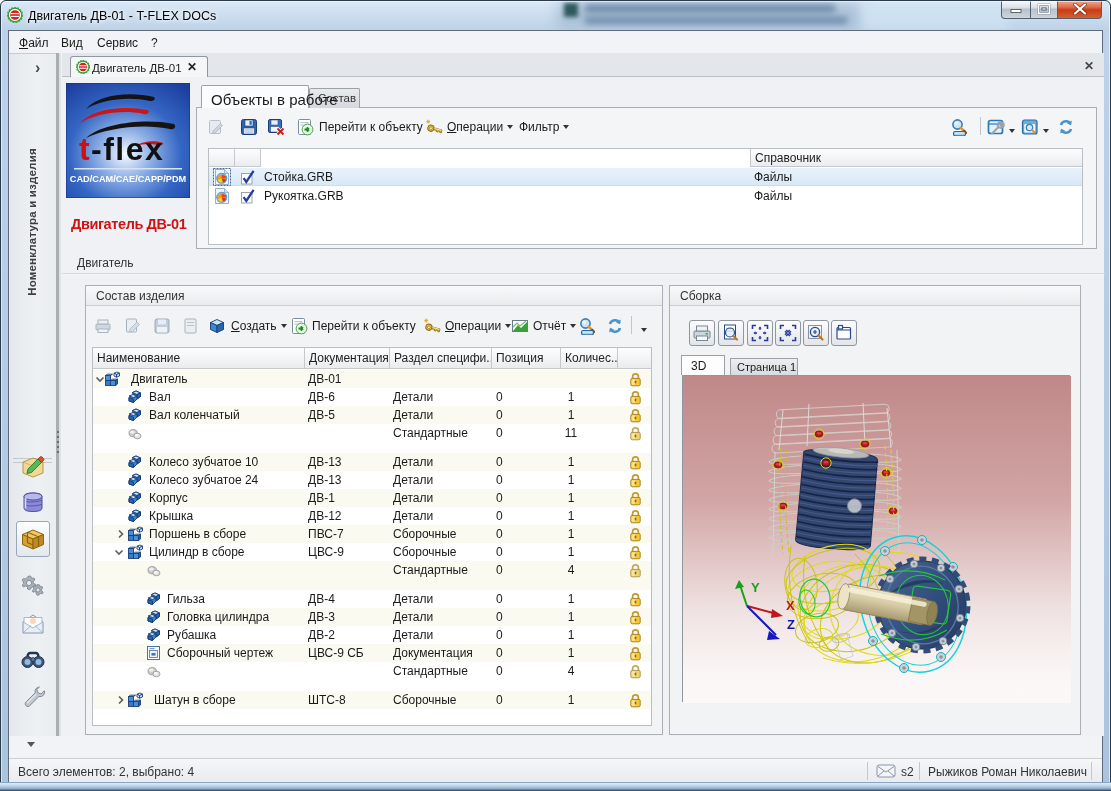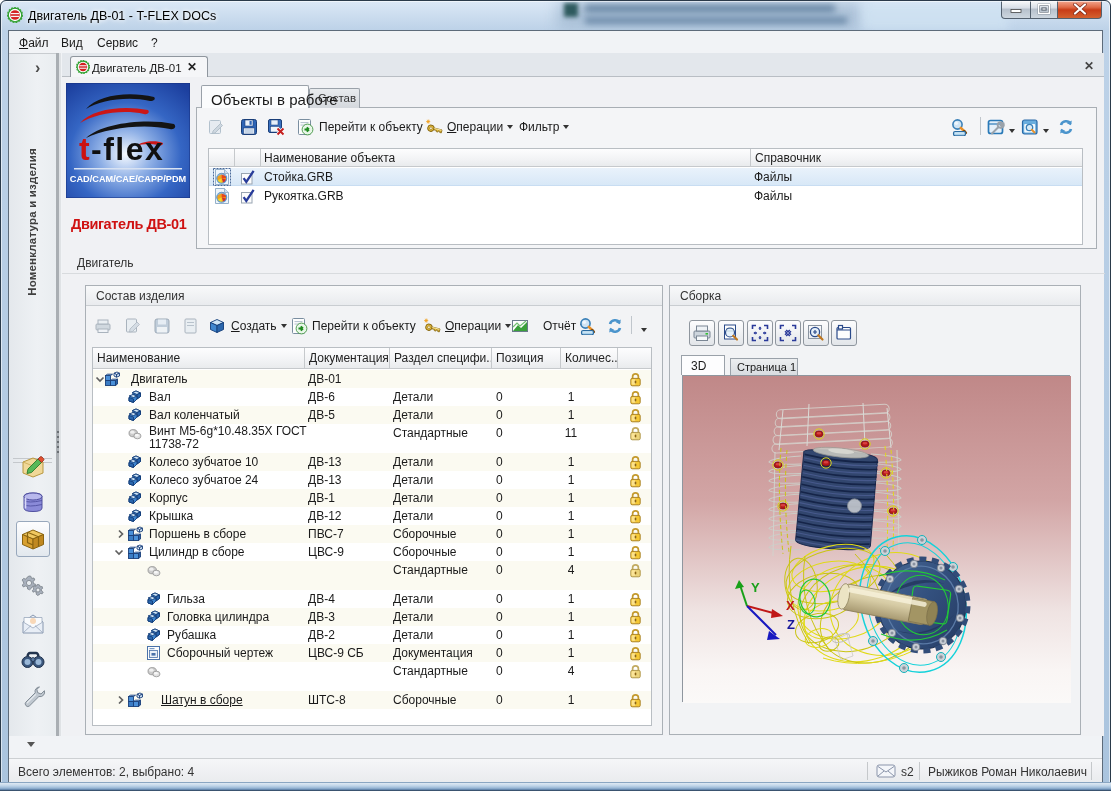--- a/index.html
+++ b/index.html
@@ -319,23 +319,20 @@
             <svg class="ticon" style="left:856px" width="18" height="18" viewBox="0 0 18 18">
 <path d="M4 7 A5.2 5.2 0 0 1 13.6 6" fill="none" stroke="#4a94cc" stroke-width="2.6"></path>
 <path d="M14 11 A5.2 5.2 0 0 1 4.4 12" fill="none" stroke="#4a94cc" stroke-width="2.6"></path>
 <path d="M14.8 2.5 L14 7.2 L9.8 5.2 Z" fill="#4a94cc"></path>
 <path d="M3.2 15.5 L4 10.8 L8.2 12.8 Z" fill="#4a94cc"></path>
 </svg>
           </div>
       <div class="abs" id="tp-table">
         <div class="thead" style="left:0;width:25px;"></div>
         <div class="thead" style="left:25px;width:26px;"></div>
-        <div class="thead" style="left:51px;width:490px;">
-              <span style="left:4px;">Наименование объекта</span>
-            </div>
         <div class="thead" style="left:541px;width:332px;">
               <span style="left:5px;">Справочник</span>
             </div>
         <div class="tcol" style="left:25px;"></div>
         <div class="tcol" style="left:51px;"></div>
         <div class="tcol" style="left:541px;"></div>
         <div class="abs" id="tprow1" style="left:0;top:19px;width:873px;height:18px;background:linear-gradient(180deg,#e9f2fb,#d8e8f7);border-bottom:1px solid #c8ddf2;">
               <svg style="position:absolute;left:4px;top:0px" width="18" height="18" viewBox="0 0 18 18">
                 <rect x="0.5" y="0.5" width="17" height="17" fill="#eef5fc" stroke="#4a6a9a" stroke-dasharray="2 1"></rect>
 <path d="M2.5 1.5 H11.5 L15.5 5.5 V16.5 H2.5 Z" fill="#eef5fb" stroke="#8aa8c4" stroke-width="0.9"></path>
@@ -425,21 +422,21 @@
 <path d="M9 10 L17 10 L17 13 L15.4 13 L15.4 11.8 L13.6 11.8 L13.6 13 L11.8 13 L11.8 11.8 L9 11.8 Z" fill="#e8c040" stroke="#8a6a14" stroke-width="0.8"></path>
 <path d="M9.2 10.4 L16.6 10.4" stroke="#fff0b0" stroke-width="0.8"></path>
 </g>
               </svg>
               <span class="tbtxt" style="left:355px;"><u>О</u>перации<span class="drop"></span></span>
               <svg class="ticon" style="left:421px" width="18" height="18" viewBox="0 0 18 18">
 <rect x="1.5" y="3.5" width="15" height="11" fill="#fdfdfd" stroke="#6a7a8a"></rect>
 <path d="M2 14 L7 8 L10 11 L16 5 L16 14 Z" fill="#3aa03a"></path>
 <path d="M2 10 L6 6 L9 9 L15 4" stroke="#70c070" stroke-width="1.2" fill="none"></path>
 </svg>
-              <span class="tbtxt" style="left:443px;margin-left:10px;">Отчёт<span class="drop"></span></span>
+              <span class="tbtxt" style="left:443px;">Отчёт<span class="drop"></span></span>
               <svg class="ticon" style="left:488px" width="19" height="18" viewBox="0 0 19 18">
 <circle cx="7.5" cy="6.5" r="4.6" fill="#cfe4f4" stroke="#3a80b8" stroke-width="1.6"></circle>
 <circle cx="6.3" cy="5.2" r="1.8" fill="#eef6fc"></circle>
 <path d="M10.8 9.8 L15 14" stroke="#e8902a" stroke-width="2.6" stroke-linecap="round"></path>
 <path d="M14.2 13.2 L15.8 14.8" stroke="#7a4a10" stroke-width="2.6" stroke-linecap="round"></path>
 <rect x="3.5" y="13.5" width="12" height="4.2" rx="1.6" fill="#a8d0ea" stroke="#2a6aa0" stroke-width="1.1"></rect>
 <rect x="5" y="14.6" width="9" height="1" fill="#e0f0fa"></rect>
 </svg>
               <svg class="ticon" style="left:516px" width="18" height="18" viewBox="0 0 18 18">
 <path d="M4 7 A5.2 5.2 0 0 1 13.6 6" fill="none" stroke="#4a94cc" stroke-width="2.6"></path>
@@ -544,21 +541,20 @@
                   <rect x="5.7" y="8.6" width="1.6" height="3" rx="0.8" fill="#8a6414"></rect>
                 </svg>
               </div>
         <div class="trow dbl" style="top:76px;">
                 <svg class="tic" style="left:34px" width="16" height="16" viewBox="0 0 16 16">
                   <ellipse cx="6.2" cy="8.2" rx="4.2" ry="3.6" fill="#cbcbcb" stroke="#8f8f8f" stroke-width="0.8"></ellipse>
                   <ellipse cx="5.4" cy="7.2" rx="2.2" ry="1.6" fill="#efefef"></ellipse>
                   <ellipse cx="10.4" cy="11" rx="3.6" ry="2.8" fill="#e2e2e2" stroke="#949494" stroke-width="0.8"></ellipse>
                   <ellipse cx="9.8" cy="10.2" rx="1.8" ry="1.2" fill="#f8f8f8"></ellipse>
                 </svg>
-                <div class="nm" style="left:56px;">Винт М5-6g*10.48.35Х ГОСТ 11738-72</div>
                 <div class="c3">Стандартные</div>
                 <div class="c4">0</div>
                 <div class="c5">11</div>
                 <svg class="lk" width="13" height="15" viewBox="0 0 13 15">
                   <path d="M3.6 7 V4.8 a2.9 2.9 0 0 1 5.8 0 V7" fill="none" stroke="#c2ab62" stroke-width="1.7"></path>
                   <rect x="1.8" y="6.4" width="9.4" height="7.4" rx="1.4" fill="#ecd37a" stroke="#a98f3e" stroke-width="0.9"></rect>
                   <rect x="2.6" y="7.2" width="4" height="5.6" rx="1.4" fill="#ffe9a0" opacity="0.8"></rect>
                   <rect x="5.7" y="8.6" width="1.6" height="3" rx="0.8" fill="#8a6414"></rect>
                 </svg>
               </div>
@@ -844,21 +840,21 @@
                     <path d="M10 2.2 L12.5 3.5 L12.5 6.2 L10 5 Z" fill="#dce9f6"></path>
                     <path d="M12.5 3.5 L15.5 2.2 L15.5 5 L12.5 6.2 Z" fill="#c8dcf0"></path>
                     <rect x="1.5" y="4.5" width="5" height="5" fill="#4a90d9"></rect>
                     <rect x="1.5" y="9.5" width="5" height="5" fill="#3a7cc4"></rect>
                     <rect x="6.5" y="9.5" width="5" height="5" fill="#4a90d9"></rect>
                     <path d="M1.5 4.5 L3.5 3.2 L8.5 3.2 L6.5 4.5 Z" fill="#a8cdf0"></path>
                     <path d="M6.5 9.5 L8.5 8.2 L13.5 8.2 L11.5 9.5 Z" fill="#a8cdf0"></path>
                     <path d="M11.5 9.5 L13.5 8.2 L13.5 13 L11.5 14.5 Z" fill="#2a62a8"></path>
                   </g>
                 </svg>
-                <div class="nm" style="left:68px;text-decoration:underline;">Шатун в сборе</div>
+                <div class="nm" style="left:61px;">Шатун в сборе</div>
                 <div class="c2">ШТС-8</div>
                 <div class="c3">Сборочные</div>
                 <div class="c4">0</div>
                 <div class="c5">1</div>
                 <svg class="lk" width="13" height="15" viewBox="0 0 13 15">
                   <path d="M3.6 7 V4.8 a2.9 2.9 0 0 1 5.8 0 V7" fill="none" stroke="#c49a2e" stroke-width="1.7"></path>
                   <rect x="1.8" y="6.4" width="9.4" height="7.4" rx="1.4" fill="#f5c835" stroke="#a3791c" stroke-width="0.9"></rect>
                   <rect x="2.6" y="7.2" width="4" height="5.6" rx="1.4" fill="#ffe9a0" opacity="0.8"></rect>
                   <rect x="5.7" y="8.6" width="1.6" height="3" rx="0.8" fill="#8a6414"></rect>
                 </svg>

